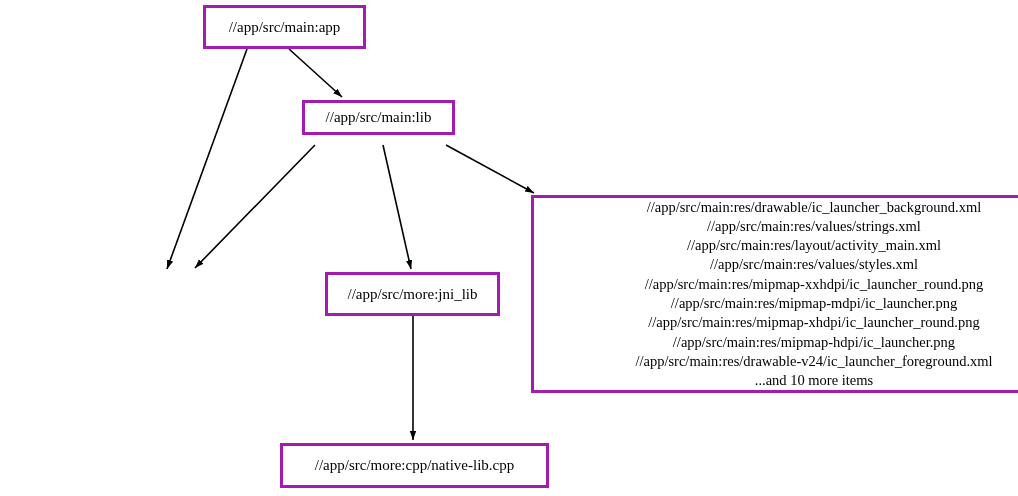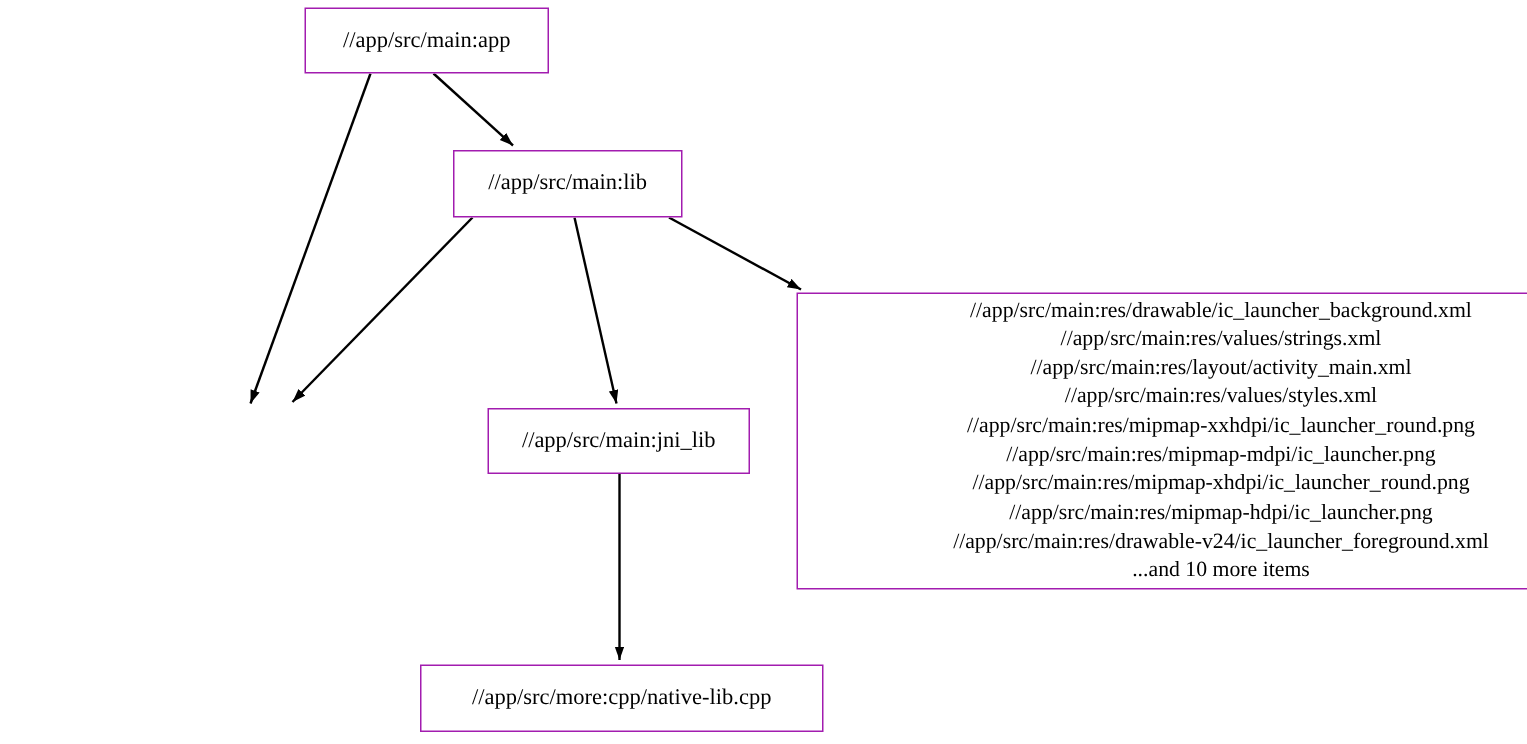--- a/index.html
+++ b/index.html
@@ -19,21 +19,21 @@
     position: absolute;
     left: 0;
     top: 0;
     width: 1018px;
     height: 496px;
     pointer-events: none;
   }
   .node {
     position: absolute;
     box-sizing: border-box;
-    border: 1px solid #a21caf;
+    border: 3px solid #a21caf;
     background: #ffffff;
     display: flex;
     align-items: center;
     justify-content: center;
     text-align: center;
     color: #000000;
     font-size: 15px;
     line-height: 1.0;
     white-space: nowrap;
   }
@@ -41,21 +41,21 @@
     display: block;
     padding: 0 10px;
   }
   .node-multiline {
     white-space: pre;
     line-height: 1.33;
     font-size: 14.5px;
     padding: 6px 8px;
   }
   #node-app      { left: 203px; top: 5px;   width: 163px; height: 44px; }
-  #node-lib      { left: 302px; top: 100px; width: 153px; height: 45px; }
+  #node-lib      { left: 302px; top: 100px; width: 153px; height: 35px; }
   #node-manifest { left: 5px;   top: 272px; width: 298px; height: 44px; }
   #node-jni      { left: 325px; top: 272px; width: 175px; height: 44px; }
   #node-res      { left: 531px; top: 195px; width: 566px; height: 198px; }
   #node-cpp      { left: 280px; top: 443px; width: 269px; height: 45px; }
 </style>
 </head>
 <body>
 
 <div id="graph-root">
 
@@ -79,21 +79,21 @@
   <div class="node" id="node-app">
     <span class="node-label">//app/src/main:app</span>
   </div>
 
   <div class="node" id="node-lib">
     <span class="node-label">//app/src/main:lib</span>
   </div>
 
 
   <div class="node" id="node-jni">
-    <span class="node-label">//app/src/main:jni_lib</span>
+    <span class="node-label">//app/src/more:jni_lib</span>
   </div>
 
   <div class="node" id="node-cpp">
     <span class="node-label">//app/src/more:cpp/native-lib.cpp</span>
   </div>
 
   <div class="node" id="node-res">
     <span class="node-label node-multiline">//app/src/main:res/drawable/ic_launcher_background.xml
 //app/src/main:res/values/strings.xml
 //app/src/main:res/layout/activity_main.xml

